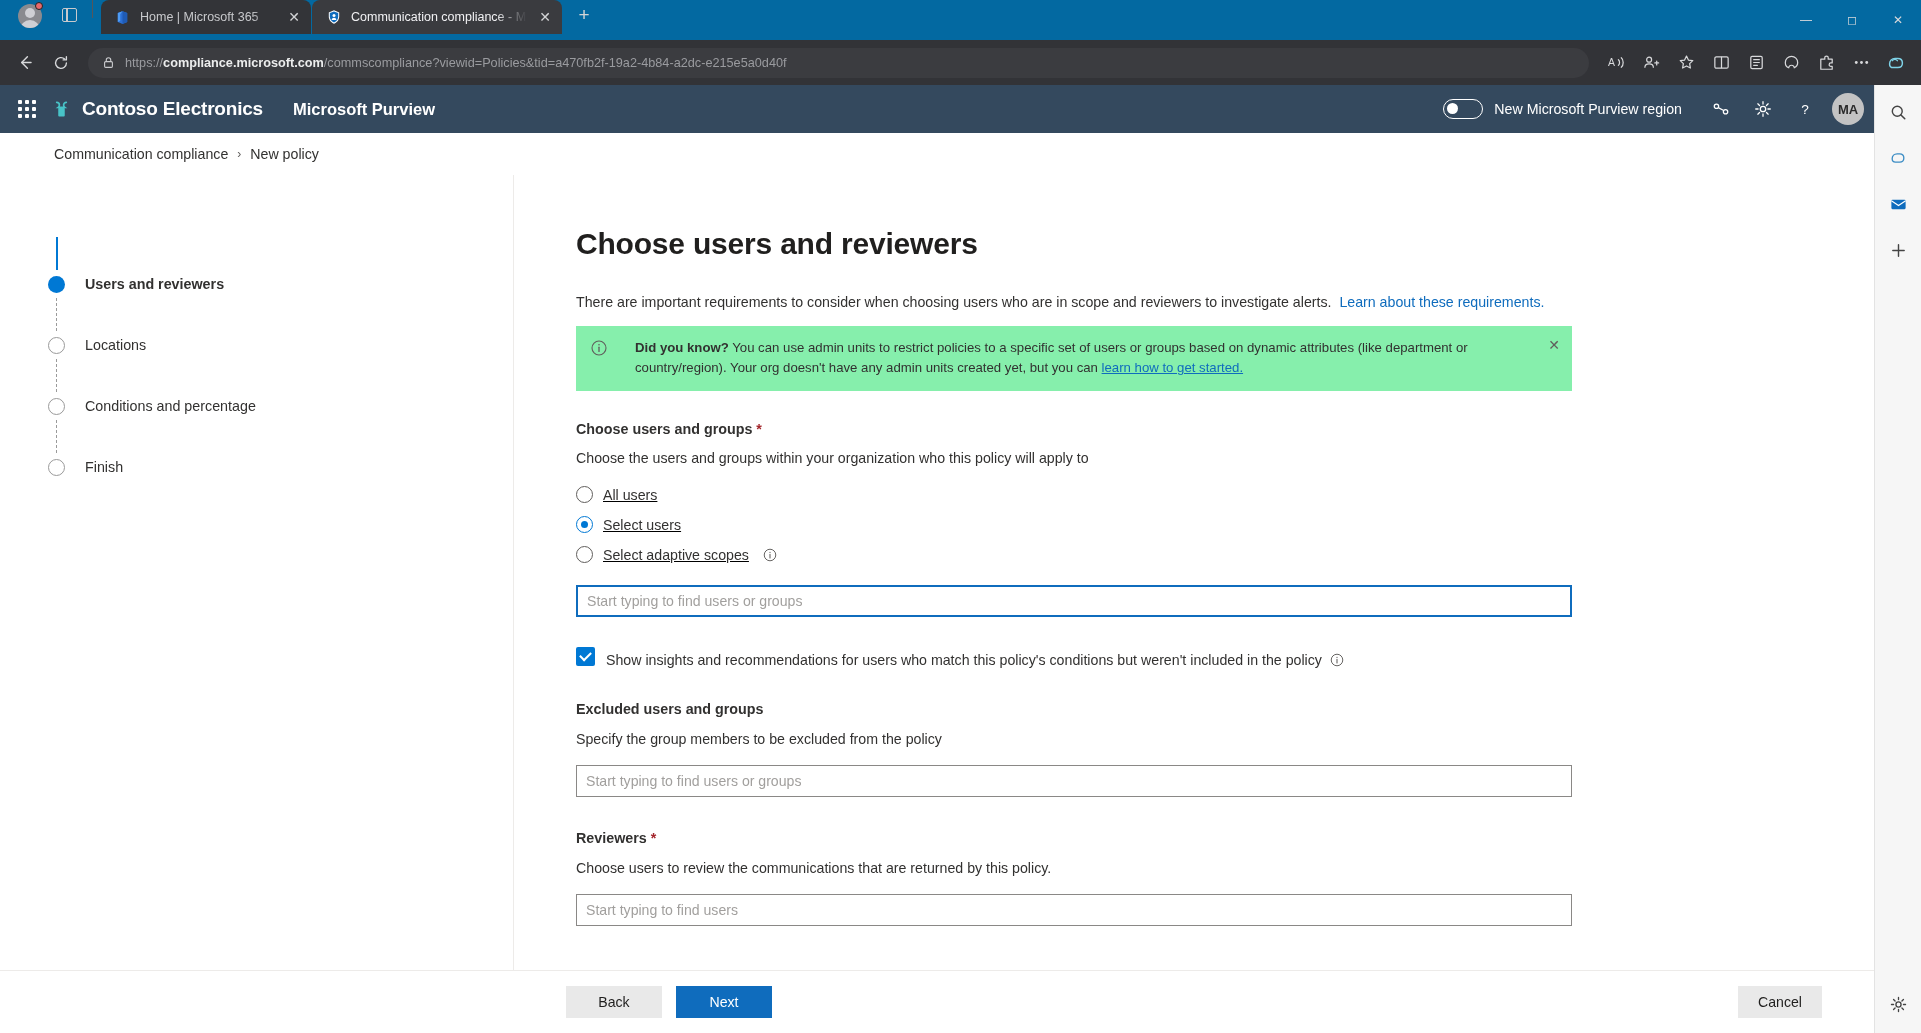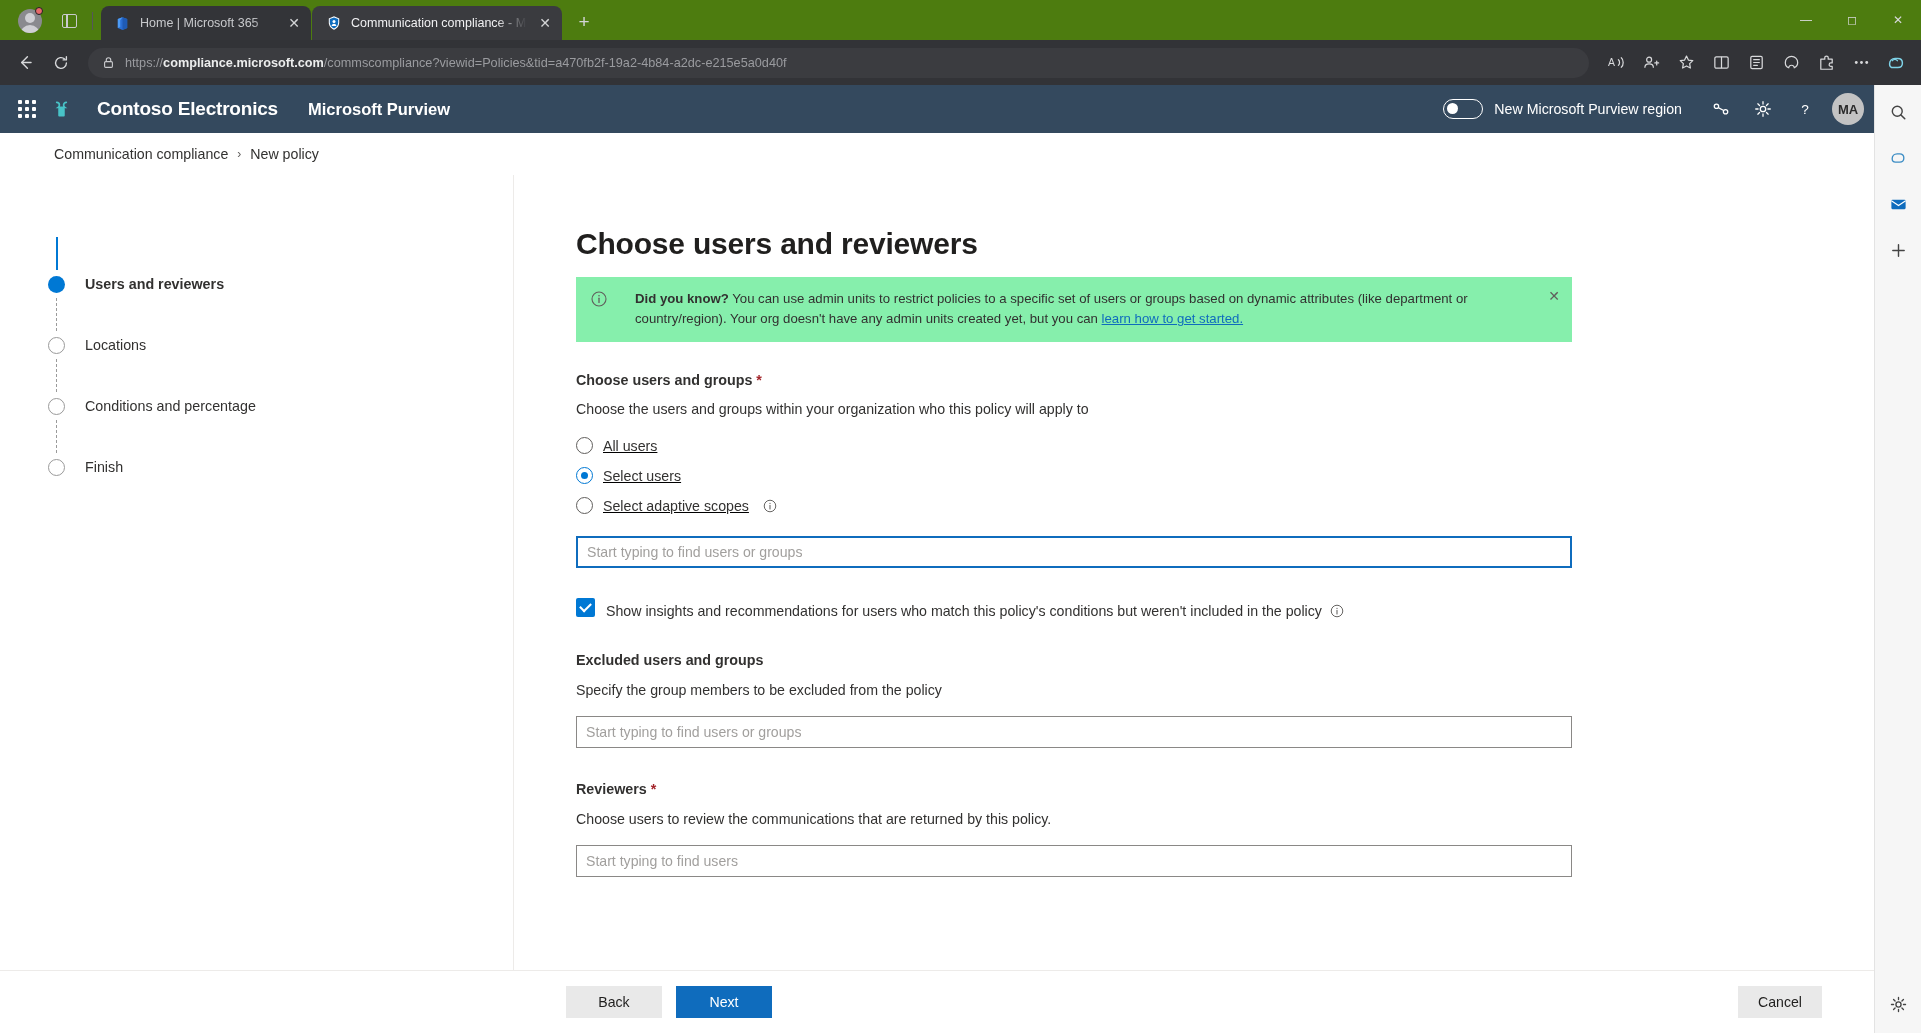--- a/index.html
+++ b/index.html
@@ -7,21 +7,21 @@
     width: 1921px; height: 1033px;
     font-family: "Liberation Sans", sans-serif;
     background: #ffffff;
     overflow: hidden;
   }
 
   
   .browser { width: 1921px; height: 1033px; position: relative; background:#fff; }
 
   .tabstrip {
-    height: 40px; background: #4d7c0f; display: flex; align-items: flex-end;
+    height: 40px; background: #0369a1; display: flex; align-items: flex-start;
     padding: 0 0 0 8px; position: relative;
   }
   .tb-profile {
     width: 32px; height: 32px; margin: 0 6px 3px 6px; position: relative;
     display:flex; align-items:center; justify-content:center;
   }
   .tb-profile .av {
     width: 24px; height: 24px; border-radius: 50%;
     background: #8a8a8f; position: relative; overflow: hidden;
   }
@@ -107,21 +107,21 @@
     background: #ffffff; overflow: hidden;
   }
 
   .suite-header {
     height: 48px; background: #34495e; display: flex; align-items: center;
     padding: 0 10px 0 6px; color: #ffffff; position: relative;
   }
   .waffle { width: 42px; height: 44px; display:flex; align-items:center; justify-content:center; }
   .waffle .g { display:grid; grid-template-columns: repeat(3,4px); gap:3px; }
   .waffle .g i { width:4px; height:4px; background:#fff; border-radius:1px; display:block; }
-  .brand { display:flex; align-items:center; gap: 24px; margin-left: 2px; }
+  .brand { display:flex; align-items:center; gap: 9px; margin-left: 2px; }
   .brand-logo { width: 23px; height: 23px; display:flex; align-items:center; justify-content:center;}
   .brand-name { font-size: 19px; font-weight: 700; letter-spacing: -0.2px; }
   .app-name { font-size: 16.5px; font-weight: 600; margin-left: 30px; }
 
   .suite-right { margin-left: auto; display: flex; align-items: center; gap: 4px; }
   .toggle-wrap { display: flex; align-items: center; gap: 11px; margin-right: 16px; }
   .toggle {
     width: 40px; height: 20px; border-radius: 10px; border: 1.5px solid #ffffff;
     background: transparent; position: relative;
   }
@@ -475,20 +475,24 @@
           <span class="bullet todo"></span>
           <span class="text">Finish</span>
         </div>
       </div>
 
       <div class="formpane">
         <div class="formscroll">
 
           <div class="h1">Choose users and reviewers</div>
 
+          <div class="intro">
+            <span>There are important requirements to consider when choosing users who are in scope and reviewers to investigate alerts.</span>
+            &nbsp;<a href="#">Learn about these requirements.</a>
+          </div>
 
           <div class="infobar">
             <span class="ibicon">
               <svg width="16" height="16" viewBox="0 0 16 16">
                   <circle cx="8" cy="8" r="7" fill="none" stroke="#605e5c" stroke-width="1.1"></circle>
                   <path d="M8 7.2v4.2" stroke="#605e5c" stroke-width="1.3" stroke-linecap="round"></path>
                   <circle cx="8" cy="4.8" r="0.8" fill="#605e5c"></circle>
                 </svg>
             </span>
             <div class="ibtext"><b>Did you know?</b><span> You can use admin units to restrict policies to a specific set of users or groups based on dynamic attributes (like department or country/region). Your org doesn't have any admin units created yet, but you can </span><a href="#">learn how to get started.</a></div>

